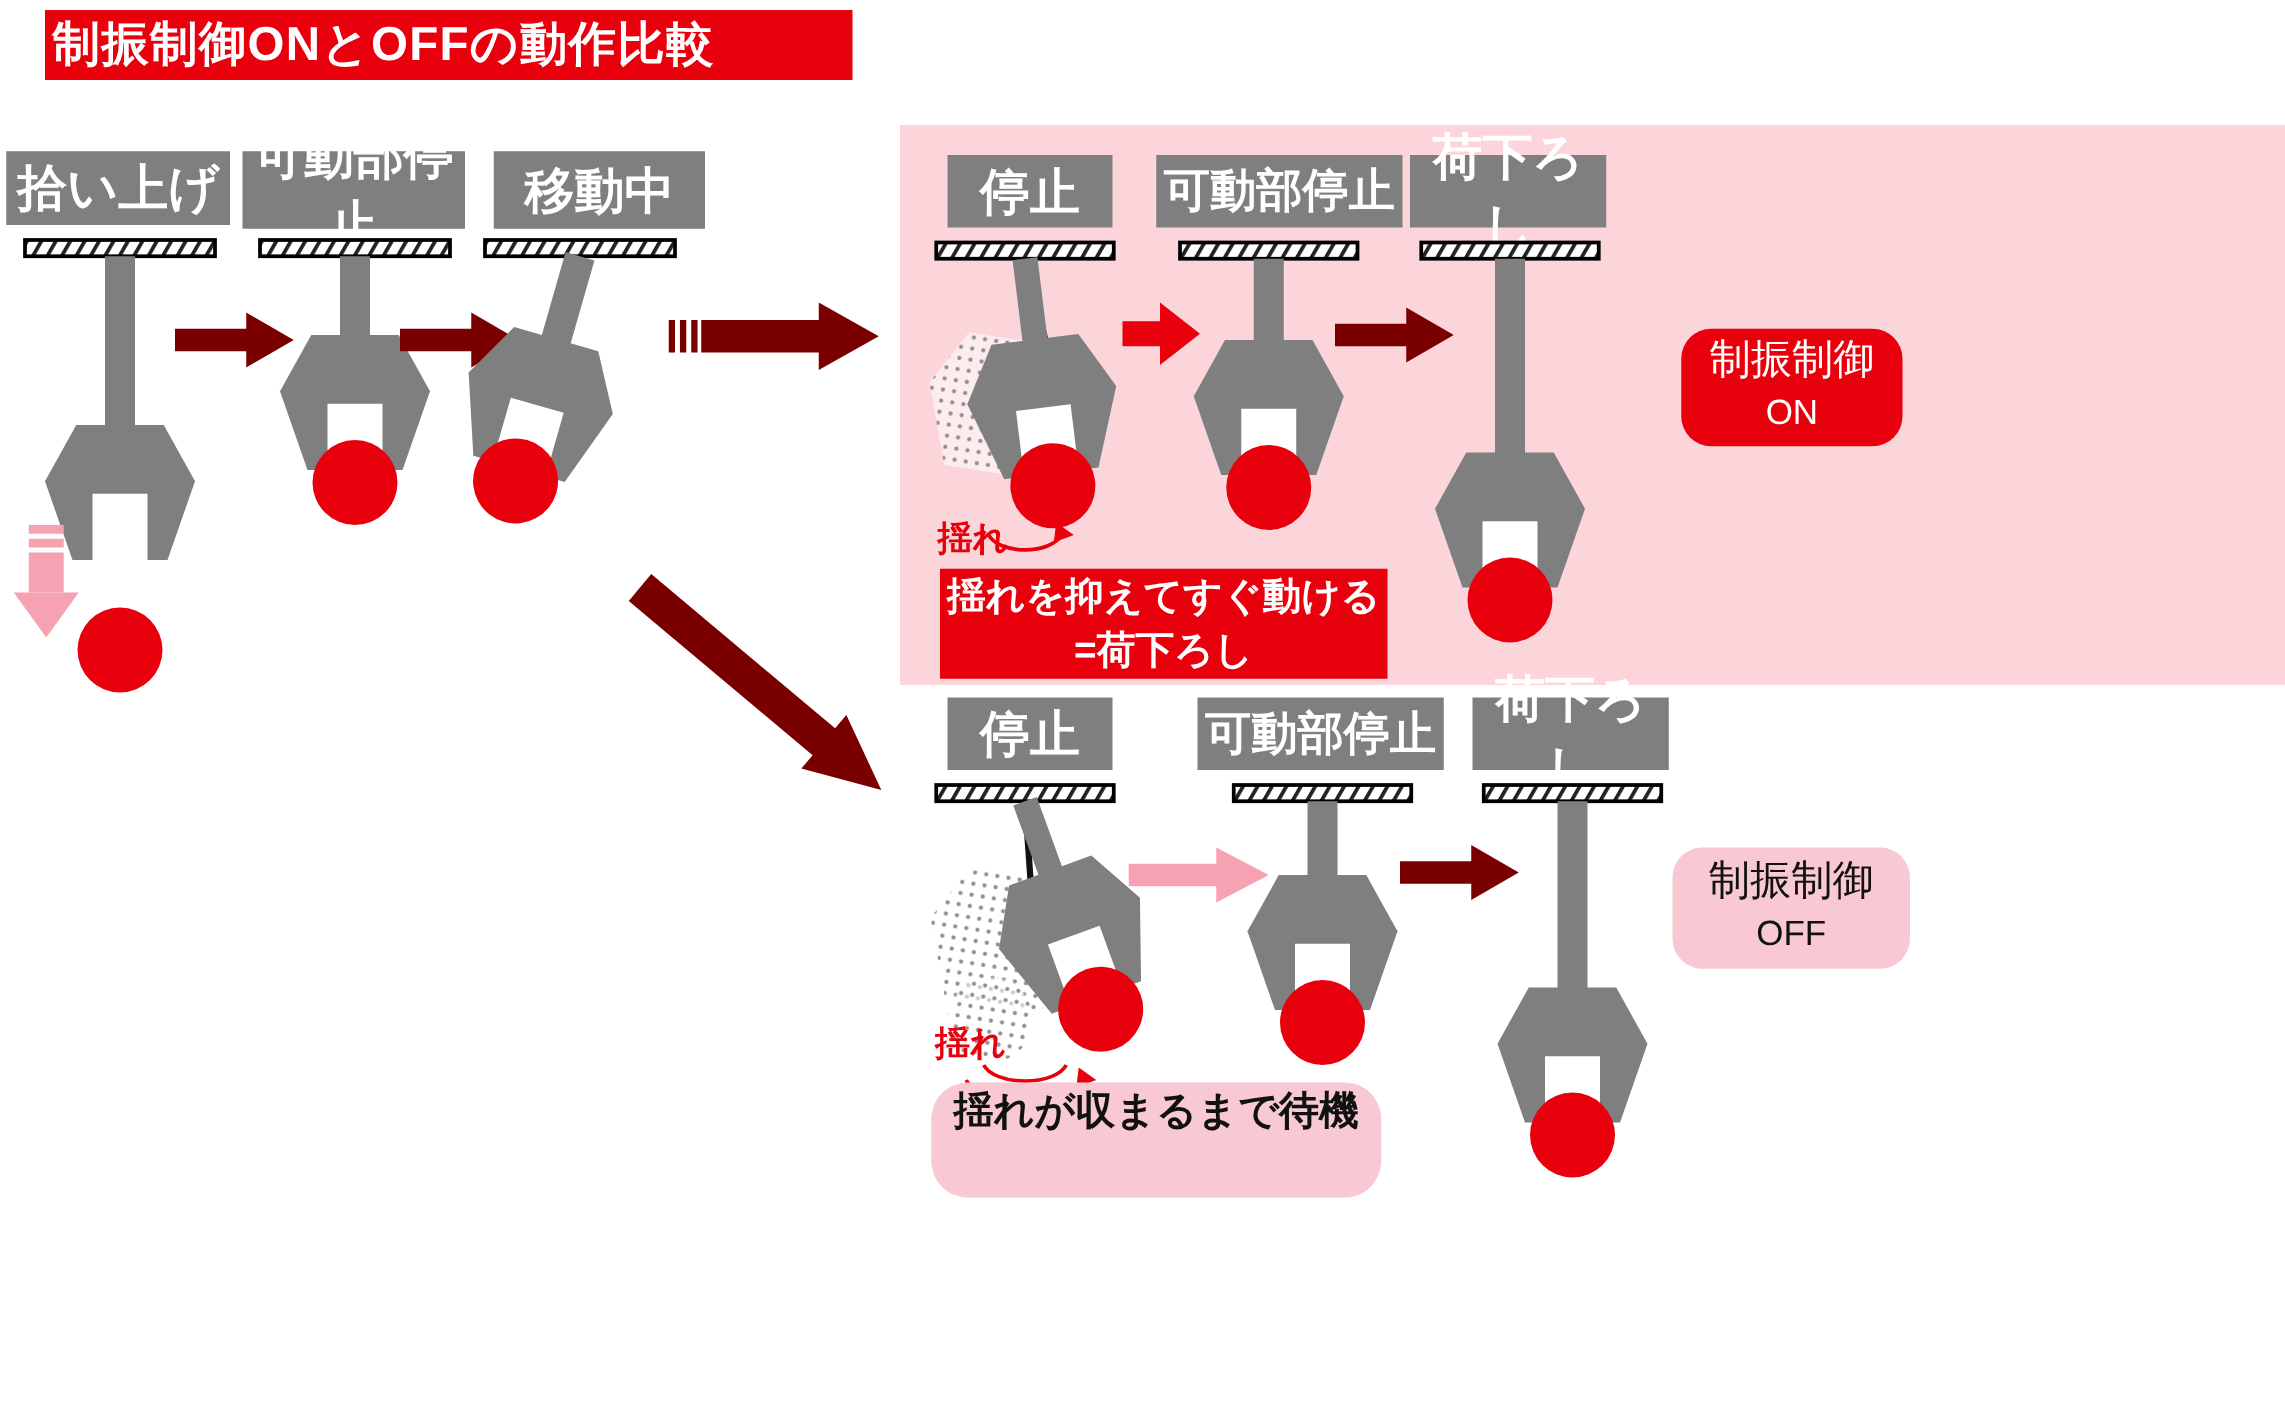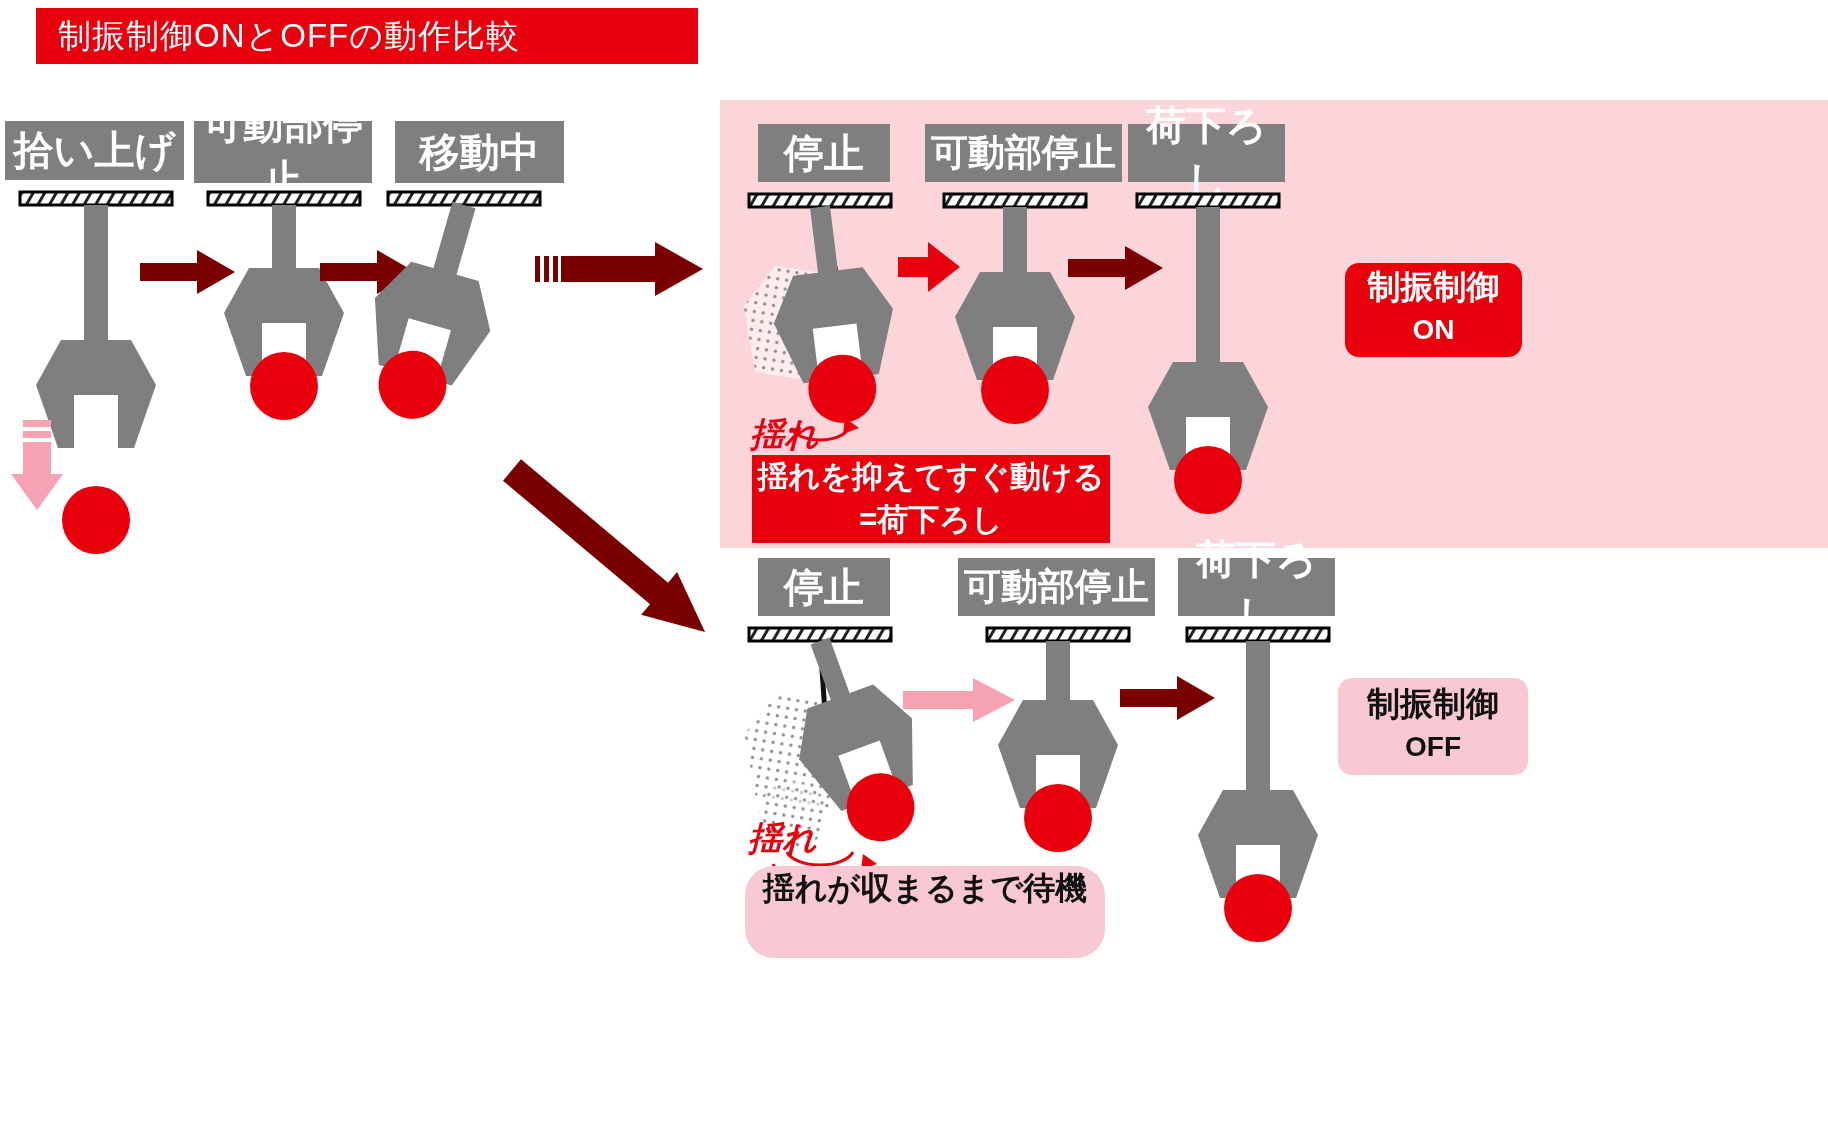--- a/index.html
+++ b/index.html
@@ -1,31 +1,31 @@
 <!DOCTYPE html>
 <html><head>
 <meta charset="utf-8">
 <style>
   html,body{margin:0;padding:0;background:#fff;}
   body{font-family:"Liberation Sans","DejaVu Sans",sans-serif;}
   #page{position:relative;width:1828px;height:1139px;background:#ffffff;overflow:hidden;}
   svg{overflow:visible;display:block;}
   .abs{position:absolute;}
-  .title-banner{background:#e8000d;color:#fff;font-weight:normal;font-size:33px;line-height:56px;padding-left:22px;letter-spacing:1px;}
+  .title-banner{background:#e8000d;color:#fff;font-weight:bold;font-size:38px;line-height:56px;padding-left:6px;letter-spacing:1px;}
   .stage-label{background:#7f7f7f;color:#fff;font-weight:bold;text-align:center;font-size:40px;display:flex;align-items:center;justify-content:center;}
   .pink-panel{background:#fbd5da;}
-  .badge{border-radius:14px;display:flex;flex-direction:column;align-items:center;justify-content:center;font-weight:bold;text-align:center;}
+  .badge{border-radius:24px;display:flex;flex-direction:column;align-items:center;justify-content:center;font-weight:normal;text-align:center;}
   .badge-on{background:#e8000d;color:#fff;}
   .badge-off{background:#f8c9d2;color:#111;}
   .badge .l1{font-size:33px;line-height:40px;}
   .badge .l2{font-size:28px;line-height:46px;}
   .note{display:flex;flex-direction:column;align-items:center;font-weight:bold;text-align:center;}
   .note-on{background:#e8000d;color:#fff;font-size:31px;line-height:43px;}
   .note-off{background:#f8c9d2;color:#111;font-size:32px;line-height:44px;}
-  .sway{color:#e8000d;font-weight:bold;font-size:34px;font-style:italic;}
+  .sway{color:#e8000d;font-weight:bold;font-size:28px;}
 </style>
 </head>
 <body>
 
 <div id="page">
 
   <svg width="0" height="0" class="abs" aria-hidden="true">
     <defs>
       <polygon id="clawShape" points="35,0 105,0 130,45 108,108 32,108 10,45"></polygon>
       <pattern id="dots" width="9" height="9" patternUnits="userSpaceOnUse">

